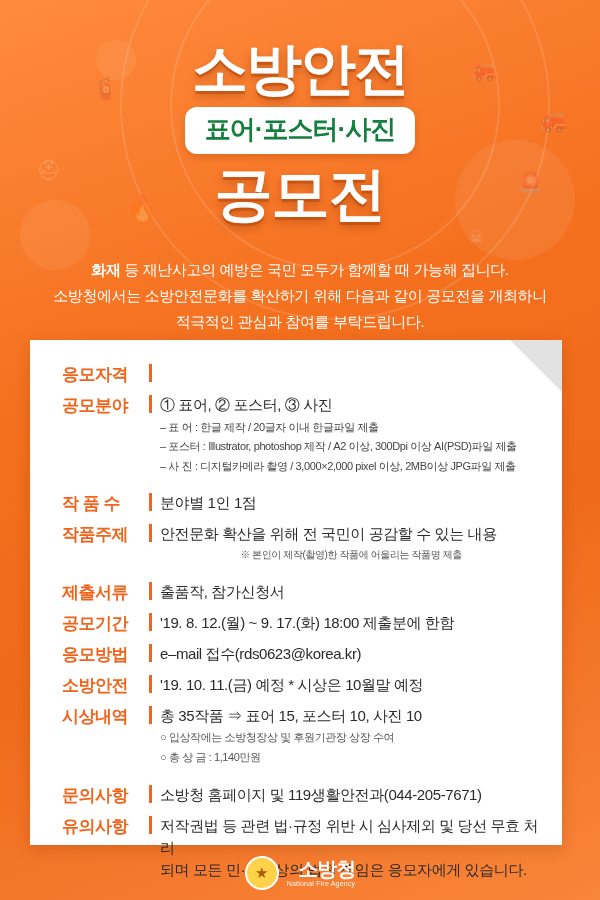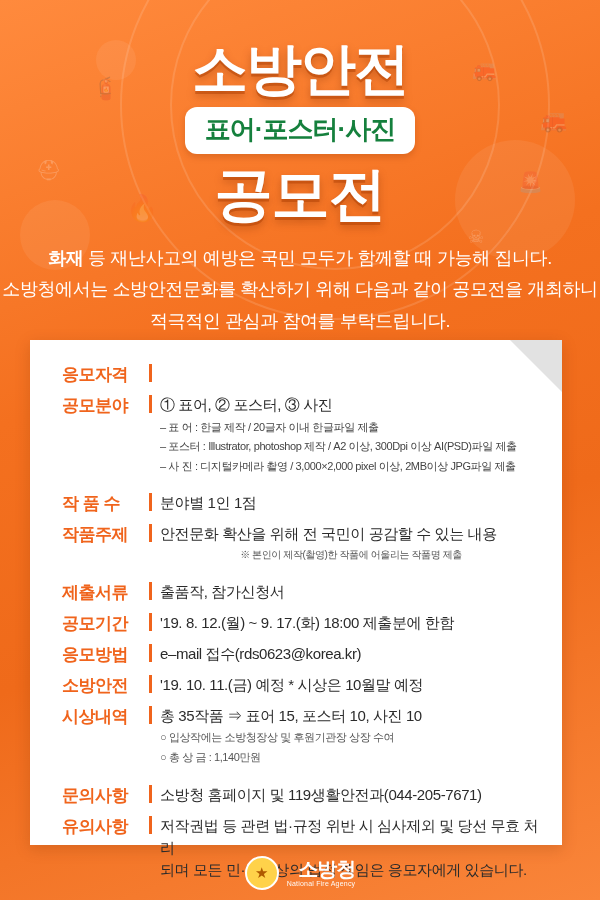--- a/index.html
+++ b/index.html
@@ -66,23 +66,23 @@
   .title-main2 {
     margin-top: 10px;
     font-size: 58px;
     font-weight: bold;
     color: #ffffff;
     letter-spacing: -1px;
     text-shadow: 0 3px 0 rgba(170,60,0,0.45), 0 5px 9px rgba(120,40,0,0.35);
     line-height: 1.05;
   }
   .lead {
-    margin-top: 18px;
+    margin-top: 32px;
     color: #ffffff;
-    font-size: 18px;
+    font-size: 15px;
     line-height: 1.75;
     letter-spacing: -0.4px;
   }
   .lead b { font-weight: bold; }
 
   
   .card {
     position: absolute;
     left: 30px; top: 340px;
     width: 532px; height: 505px;

